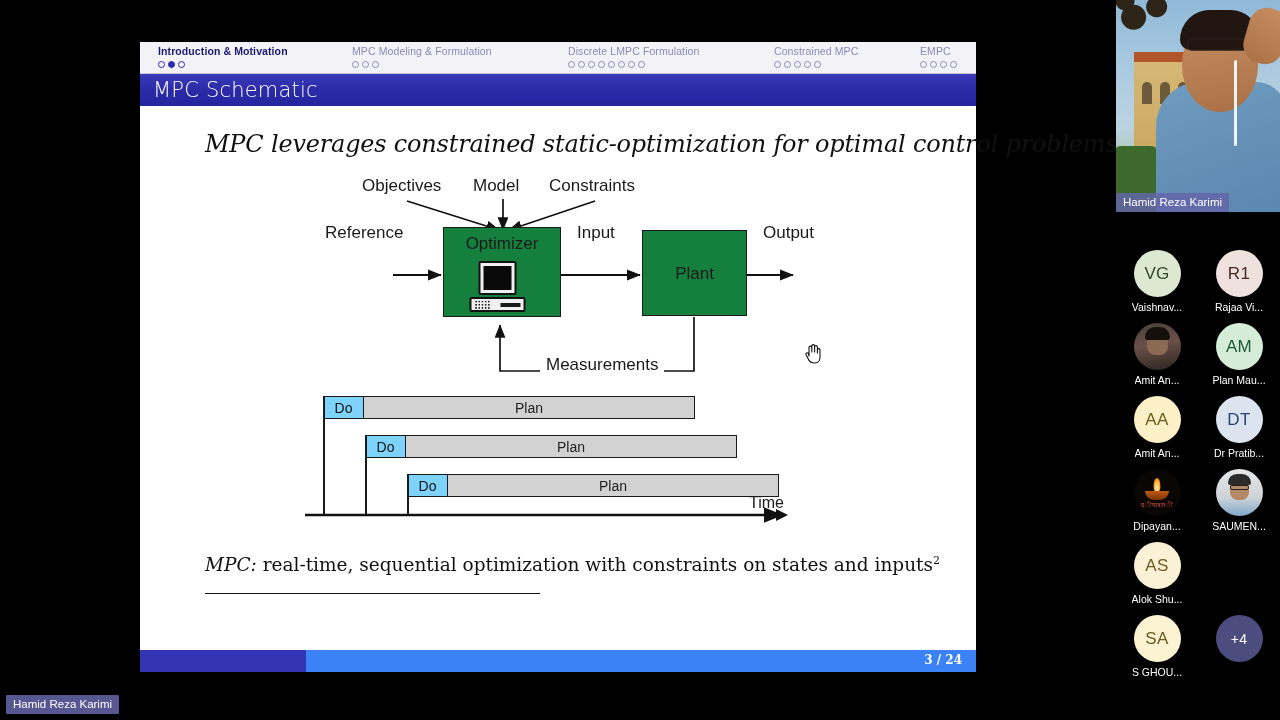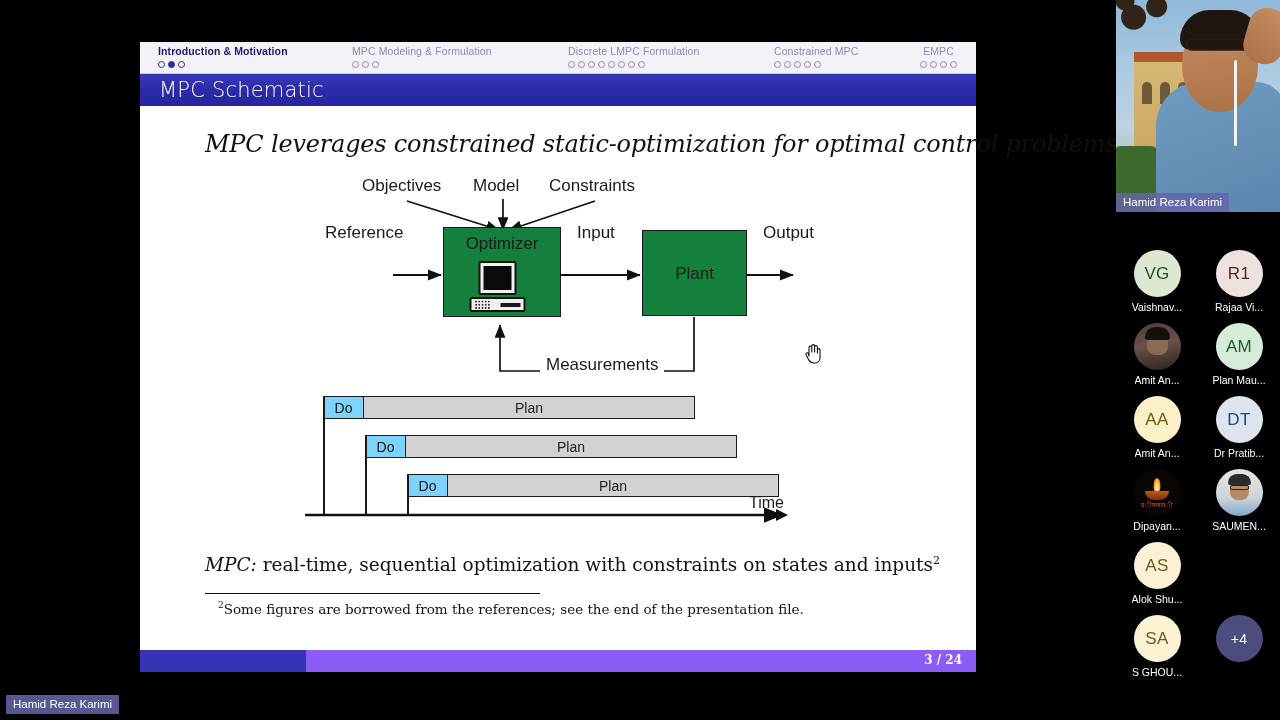--- a/index.html
+++ b/index.html
@@ -18,38 +18,37 @@
   }
   #navbar {
     position: relative; height: 32px; width: 100%;
     background: #f2f2f7;
     border-bottom: 1px solid #c9c9de;
   }
   .nav-sec { position: absolute; top: 3px; }
   .nav-sec .nav-label {
     font-size: 10.5px; letter-spacing: .1px; white-space: nowrap;
     color: #8a8ab8;
-    text-align: center;
   }
   .nav-sec.active .nav-label { color: #1a1a6e; font-weight: bold; }
   .nav-dots { margin-top: 4px; display: flex; gap: 3px; }
   .dot {
     width: 7px; height: 7px; border-radius: 50%;
     border: 1.3px solid #8a8ab8; background: transparent;
   }
   .nav-sec.active .dot { border-color: #2b2bb0; }
   .dot.filled { background: #2b2bb0; border-color: #2b2bb0; }
 
   #titlebar {
     position: relative; height: 32px; width: 100%;
     background: linear-gradient(to bottom,#3a3ab8 0%,#2b2ba8 50%,#2525a0 100%);
     display: flex; align-items: center;
   }
   #titlebar .t {
-    color: #fff; font-size: 21px; padding-left: 19px;
+    color: #fff; font-size: 21px; padding-left: 13px;
     font-family: "DejaVu Sans", sans-serif; font-weight: 300; letter-spacing: .2px;
   }
   #slidebody { position: relative; width: 100%; height: 566px; background:#fff; }
 
   .lead {
     position: absolute; left: 65px; top: 24px;
     font-family: "DejaVu Serif", serif; font-style: italic;
     font-size: 24px; color: #111; letter-spacing: -.2px; white-space: nowrap;
   }
 
@@ -119,21 +118,21 @@
   }
   .fnote {
     position: absolute; left: 78px; top: 494px;
     font-family: "DejaVu Serif", serif; font-size: 13.5px; color: #111;
     white-space: nowrap;
   }
   .fnote sup { font-size: 9px; }
 
   #slidefoot {
     position: absolute; left: 0; bottom: 0; width: 836px; height: 22px;
-    background: #8b5cf6;
+    background: #3b82f6;
   }
   #progressbar { position:absolute; left:0; top:0; height: 22px; width: 166px; background: #3434b4; }
   #pagenum {
     position: absolute; right: 14px; top: 3px; color: #fff;
     font-size: 12px; font-weight: bold; font-family:"DejaVu Serif",serif;
   }
 
   
   #video {
     position: absolute; left: 1116px; top: 0; width: 164px; height: 212px;
@@ -361,23 +360,20 @@
           <line x1="165" y1="409" x2="642" y2="409" stroke="#111" stroke-width="2.4" marker-end="url(#ah)"></line>
           <path d="M636,403 L648,409 L636,415 z" fill="#111"></path>
         </svg>
         <div class="tlab" style="left:609px;top:388px">Time</div>
       </div>
 
       <div class="concl">
         <span class="em">MPC:</span><span> real-time, sequential optimization with constraints on states and inputs</span><sup>2</sup>
       </div>
       <div class="fnrule"></div>
-      <div class="fnote">
-        <sup>2</sup><span>Some figures are borrowed from the references; see the end of the presentation file.</span>
-      </div>
 
       <div id="slidefoot">
         <div id="progressbar"></div>
         <div id="pagenum">3 / 24</div>
       </div>
     </div>
 
     <svg id="cursor" viewBox="0 0 20 22">
       <path d="M6,14 L6,5.5 A1.4,1.4 0 0 1 8.8,5.5 L8.8,10 L8.8,4 A1.4,1.4 0 0 1 11.6,4 L11.6,10 L11.6,5 A1.4,1.4 0 0 1 14.4,5 L14.4,11 L14.4,7.5 A1.4,1.4 0 0 1 17,7.5 L17,15.5 C17,19 14.5,21 11.5,21 C8,21 6,19 5,16.5 L3,12.5 A1.3,1.3 0 0 1 5.2,11.2 Z" fill="#fff" stroke="#111" stroke-width="1.1" stroke-linejoin="round"></path>
     </svg>

